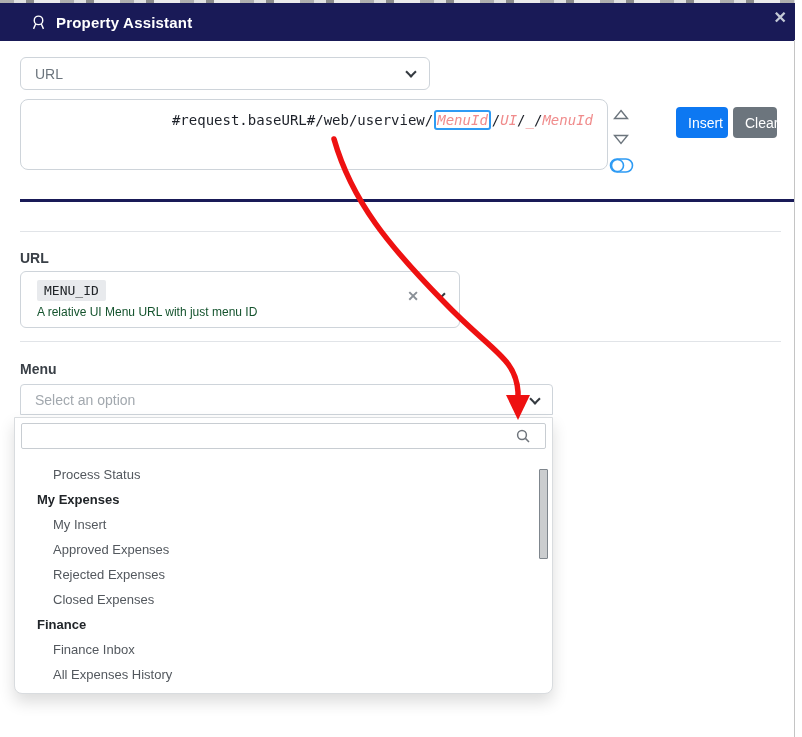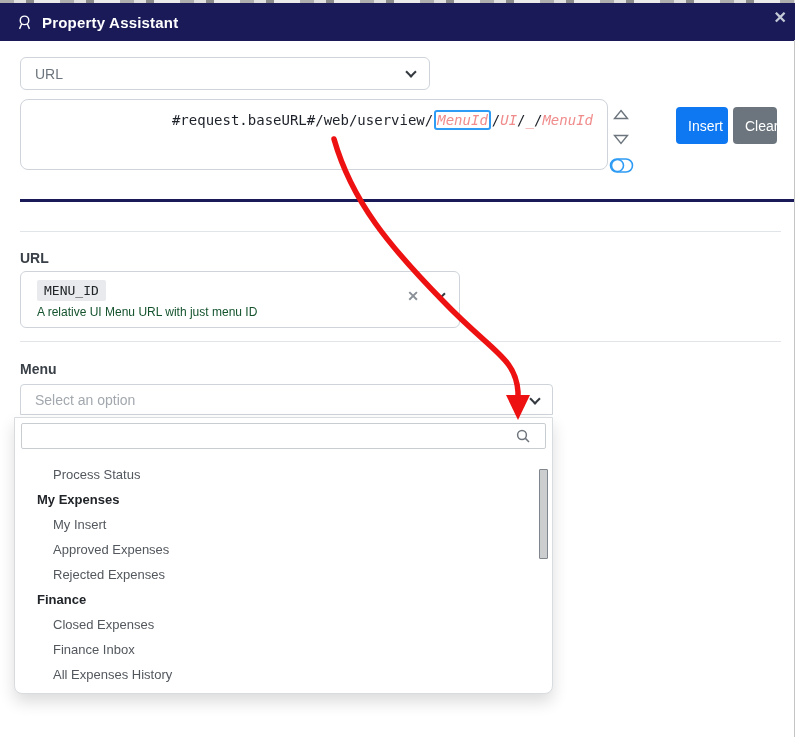--- a/index.html
+++ b/index.html
@@ -13,21 +13,21 @@
   }
   
   .top-sliver {
     position:absolute; left:0; top:0; width:795px; height:3px;
     background:repeating-linear-gradient(90deg,#9a9a9a 0 14px,#d8d8d8 14px 26px,#6f6f6f 26px 34px,#e6e6e6 34px 60px);
     opacity:.8;
   }
   
   .header {
     position:absolute; left:0; top:3px; width:795px; height:38px;
-    background:#191a57; color:#fff; display:flex; align-items:center; padding:0 16px;text-align:center;
+    background:#191a57; color:#fff; display:flex; align-items:center; padding:0 30px;text-align:center;
   }
   .header-title { font-size:15px; font-weight:bold; margin-left:9px; letter-spacing:.2px; }
   .assistant-icon { width:17px; height:17px; display:inline-block; }
   .close-btn {
     position:absolute; right:15px; top:10px; color:#c3c9d6; font-size:16px; font-weight:bold;
     cursor:pointer; line-height:1;
   }
   
   .chev { display:inline-block; width:8px; height:8px; border-right:2px solid #343a40; border-bottom:2px solid #343a40; transform:rotate(45deg); }
   
@@ -48,21 +48,21 @@
   .code-token { color:#f08c8c; font-style:italic; }
   .code-boxed {
     color:#f08c8c; font-style:italic;
     border:2px solid #2e9bf4; border-radius:3px; padding:0 1px; margin:0 1px;
   }
   .spinners { position:absolute; left:611px; top:106px; width:22px; }
   .spin-btn { display:block; background:none; border:none; padding:2px; cursor:pointer; }
   .toggle-btn { position:absolute; left:609px; top:157px; cursor:pointer; }
   
   .btn {
-    position:absolute; top:107px; height:37px; border:none; border-radius:4px;
+    position:absolute; top:107px; height:31px; border:none; border-radius:4px;
     color:#fff; font-size:14px; font-family:"Liberation Sans", sans-serif; cursor:pointer; padding:0 12px;
   }
   .btn-insert { left:676px; width:52px; background:#0d78f2; }
   .btn-clear { left:733px; width:44px; background:#6c757d; }
   
   .hr-navy { position:absolute; left:20px; top:199px; width:774px; height:3px; background:#191a57; }
   .hr-light { position:absolute; left:20px; width:761px; height:1px; background:#e1e4e8; }
   .hr-1 { top:231px; } .hr-2 { top:341px; }
   
   .field-label { position:absolute; left:20px; font-size:14px; font-weight:600; color:#3a4047; }
@@ -183,22 +183,22 @@
         <circle cx="6" cy="6" r="4.4" stroke="#6f757c"></circle>
         <line x1="9.4" y1="9.4" x2="13" y2="13" stroke="#6f757c"></line>
       </svg>
     </span>
     <div class="dd-list">
         <div class="dd-item">Process Status</div>
         <div class="dd-item dd-group">My Expenses</div>
         <div class="dd-item">My Insert</div>
         <div class="dd-item">Approved Expenses</div>
         <div class="dd-item">Rejected Expenses</div>
+        <div class="dd-item">Closed Expenses</div>
         <div class="dd-item dd-group">Finance</div>
-        <div class="dd-item">Closed Expenses</div>
         <div class="dd-item">Finance Inbox</div>
         <div class="dd-item">All Expenses History</div>
       </div>
     <div class="dd-scrollbar"></div>
   </div>
 
   <svg class="arrow-svg" width="802" height="737" viewBox="0 0 802 737">
     <path d="M334,139 C352,202 390,247 444,302 C492,352 516,358 518,392 L518,397" fill="none" stroke="#ee1111" stroke-width="5.5" stroke-linecap="round"></path>
     <polygon points="506,395 530,395 518,420" fill="#ee1111"></polygon>
   </svg>

